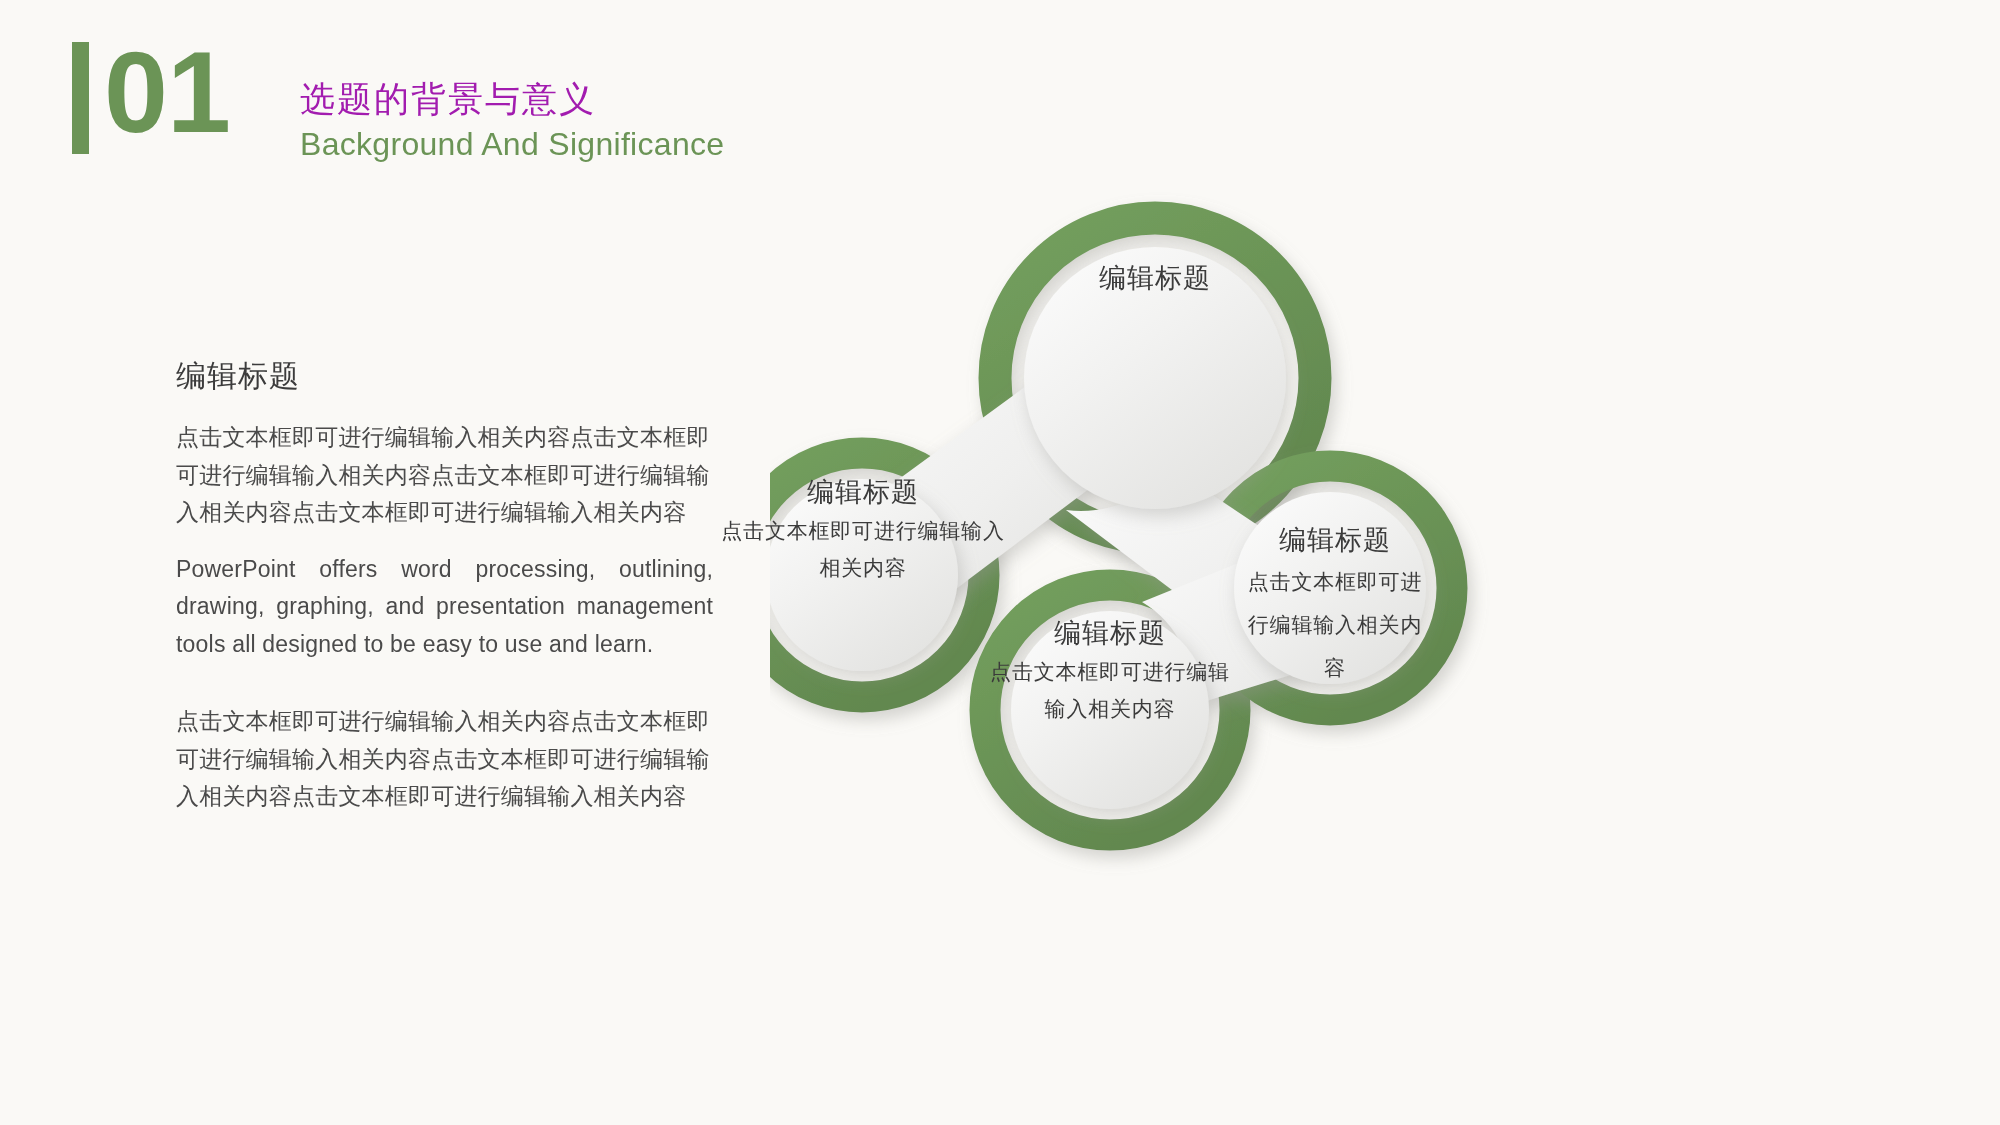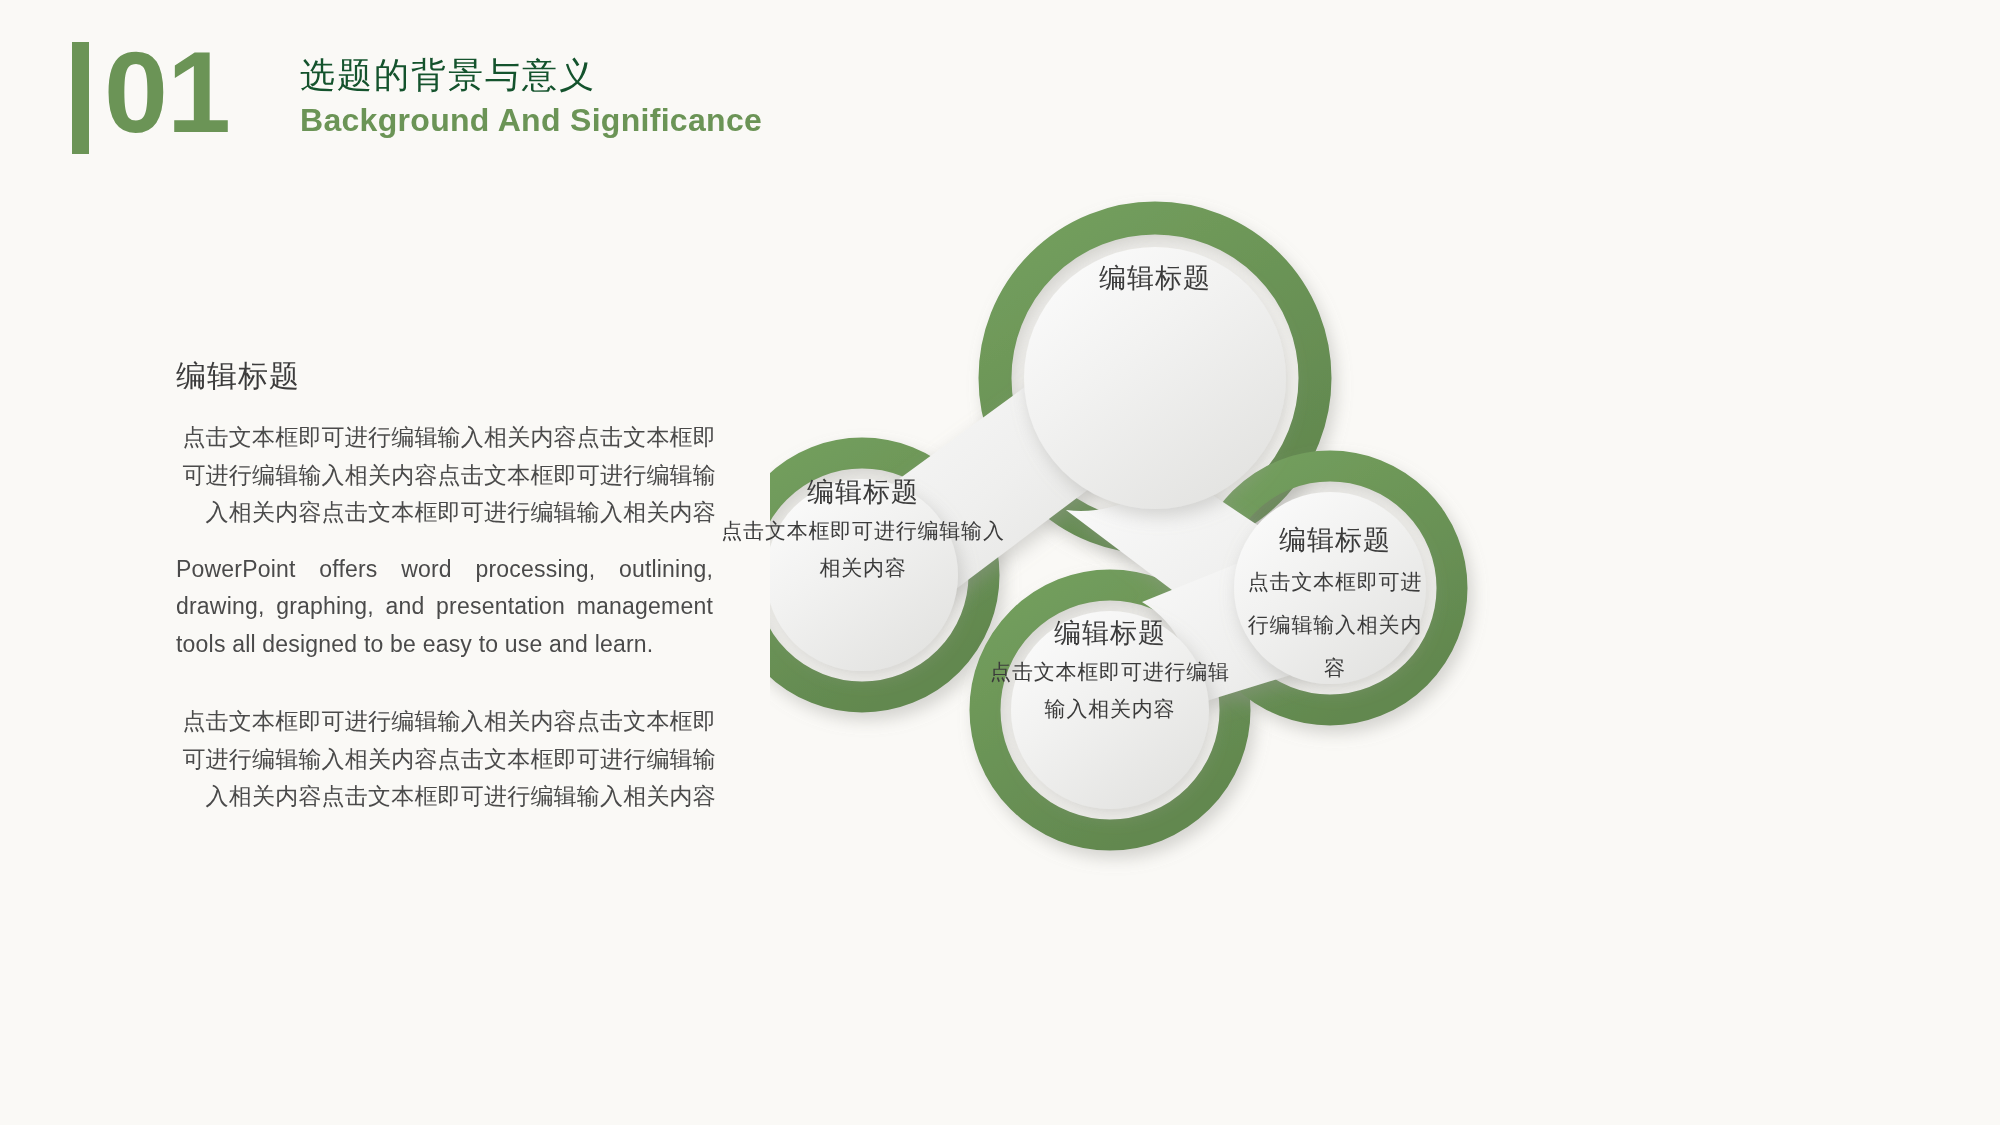--- a/index.html
+++ b/index.html
@@ -9,28 +9,28 @@
     font-family:"Liberation Sans","DejaVu Sans",sans-serif;
     overflow:hidden;position:relative;
   }
   
   #header{position:absolute;left:72px;top:42px;width:900px;height:120px;}
   #num-block{position:absolute;left:0;top:0;display:flex;align-items:flex-start;height:112px;text-align:right;}
   #num-bar{width:17px;height:112px;background:#6b9456;margin-right:15px;}
   #num-text{font-size:115px;line-height:100px;font-weight:700;color:#6b9456;
             letter-spacing:-1px;font-family:"Liberation Sans",sans-serif;}
   #title-block{position:absolute;left:228px;top:10px;}
-  #title-cn{font-size:35px;color:#14532d;letter-spacing:2px;line-height:46px;white-space:nowrap;}
-  #title-en{font-size:32px;color:#6b9456;letter-spacing:0.3px;line-height:44px;white-space:nowrap;font-weight:bold;}
+  #title-cn{font-size:35px;color:#a21caf;letter-spacing:2px;line-height:46px;white-space:nowrap;margin-top:24px;}
+  #title-en{font-size:32px;color:#6b9456;letter-spacing:0.3px;line-height:44px;white-space:nowrap;}
 
   
   #left-col{position:absolute;left:176px;top:355px;width:540px;}
   #left-heading{font-size:30px;color:#3b3b3b;line-height:42px;margin-bottom:22px;letter-spacing:1px;}
   .para{font-size:23px;color:#4a4a4a;line-height:37.5px;letter-spacing:0.2px;}
-  .para.cn{text-align:right;}
+  .para.cn{text-align:left;}
   .para.en{text-align:justify;text-justify:inter-word;width:537px;}
   #para-2{margin-top:19px;}
   #para-3{margin-top:40px;}
 
   
   #diagram{position:absolute;left:770px;top:150px;width:1200px;height:880px;}
   #diagram svg{position:absolute;left:0;top:0;}
   .node{position:absolute;text-align:center;}
   .node-title{font-size:27px;color:#3b3b3b;line-height:40px;letter-spacing:1px;}
   .node-body{font-size:21px;color:#3b3b3b;line-height:37px;letter-spacing:0.8px;}

